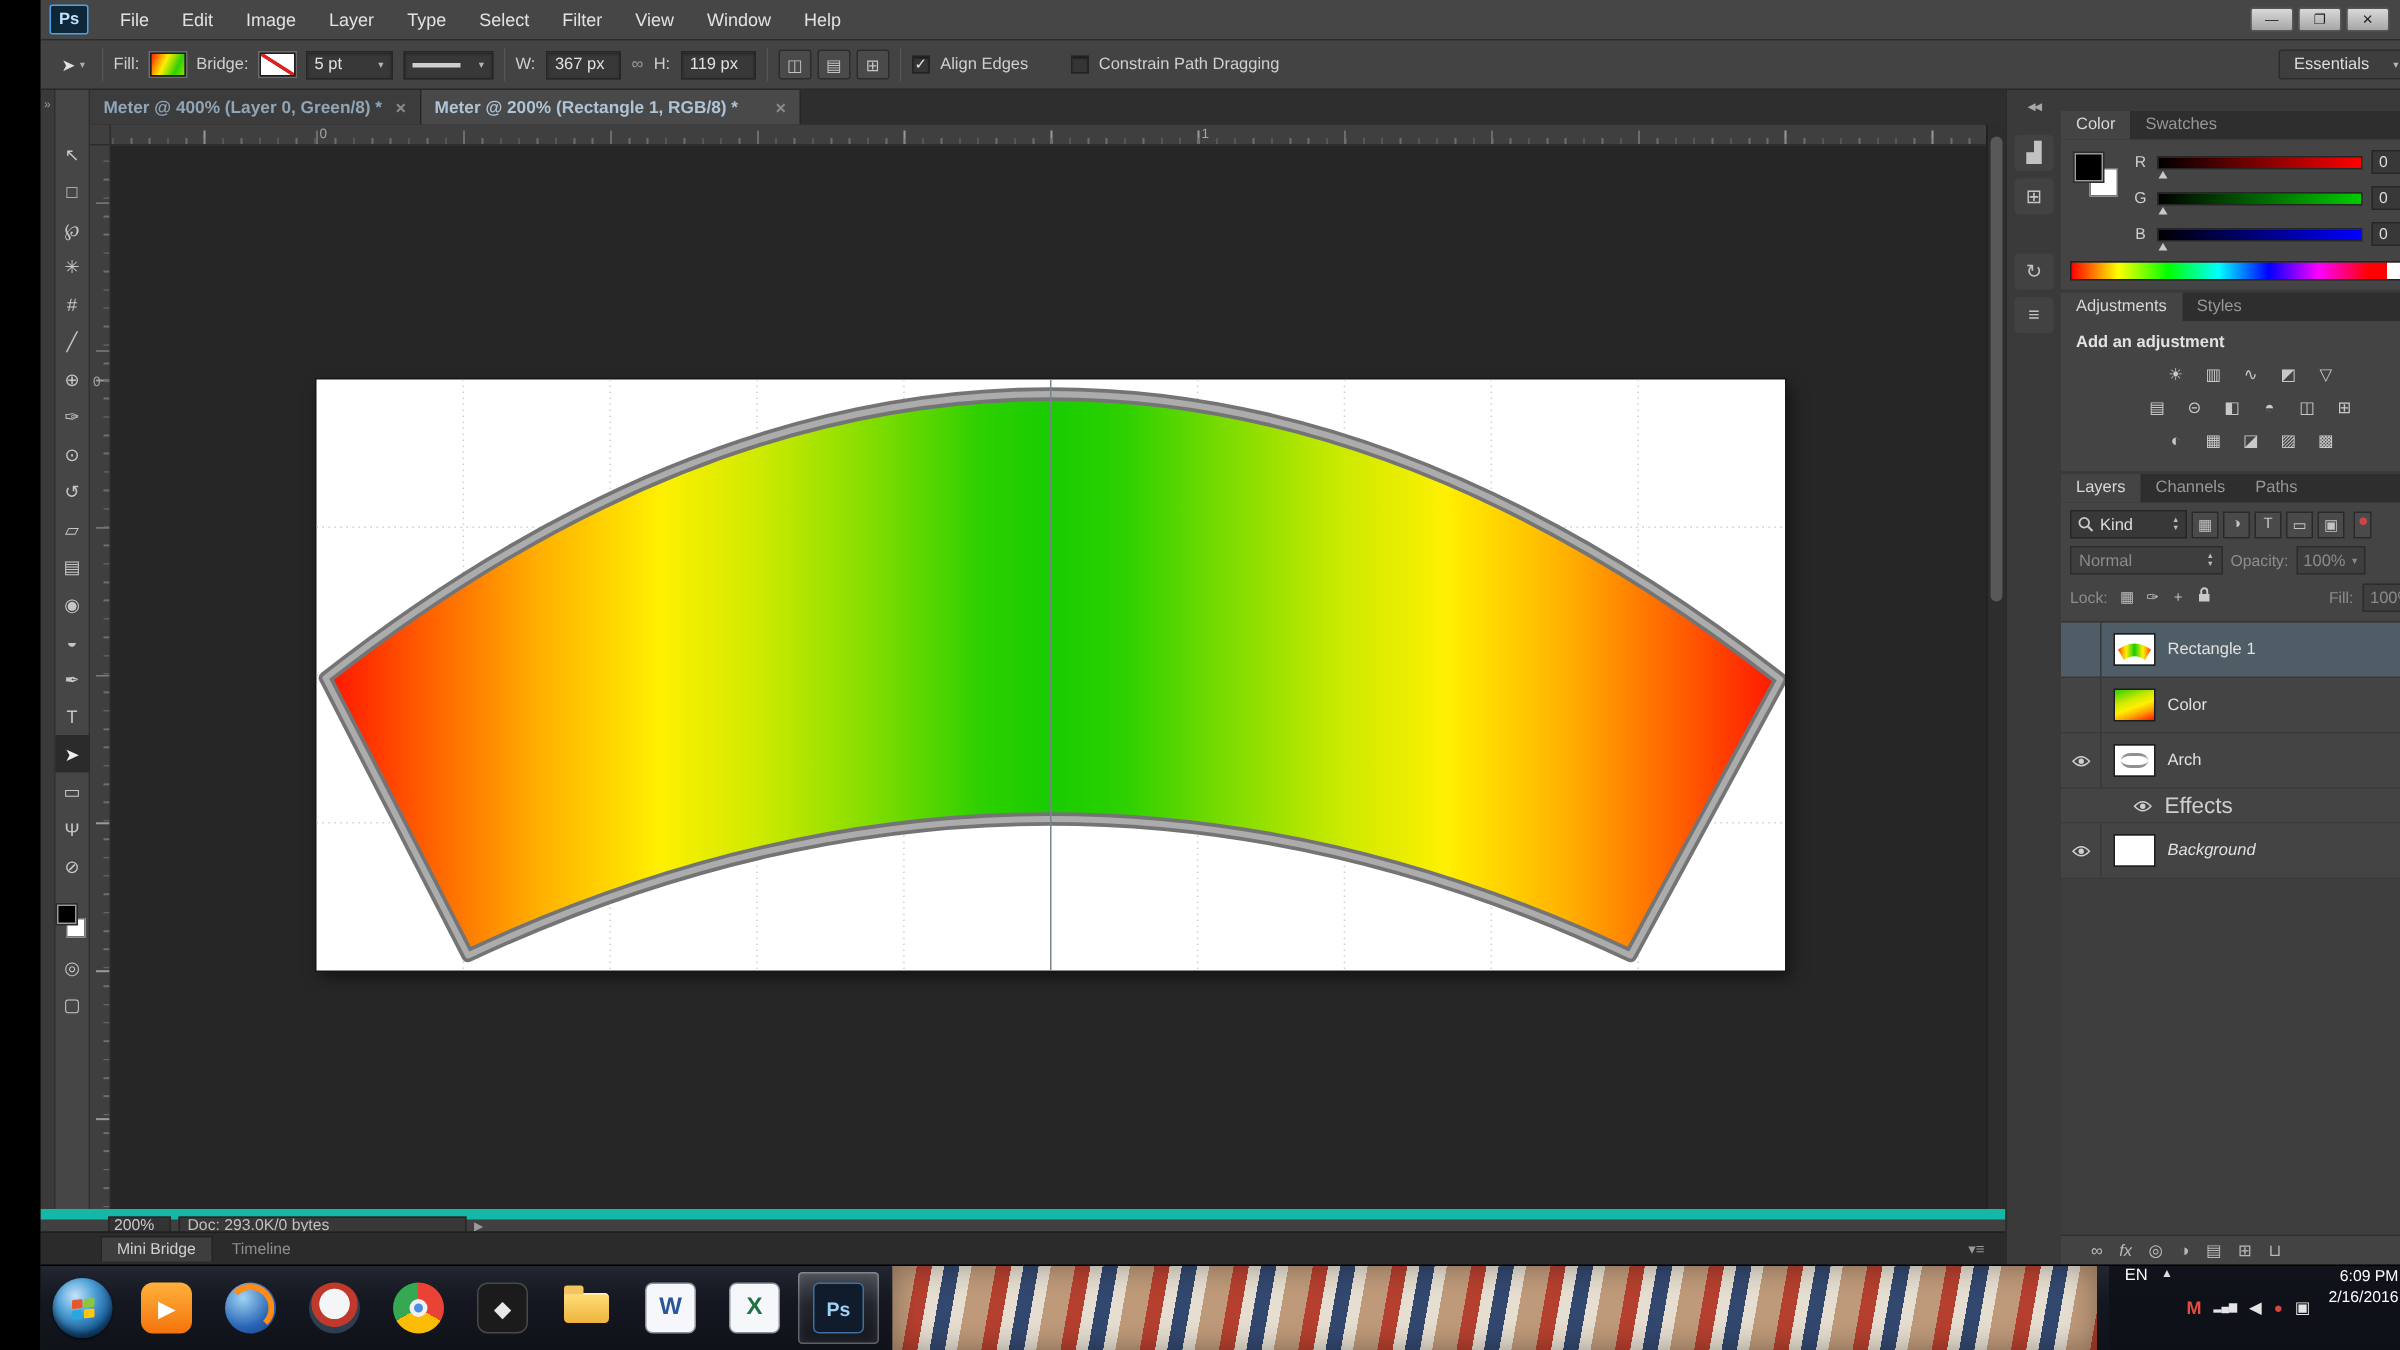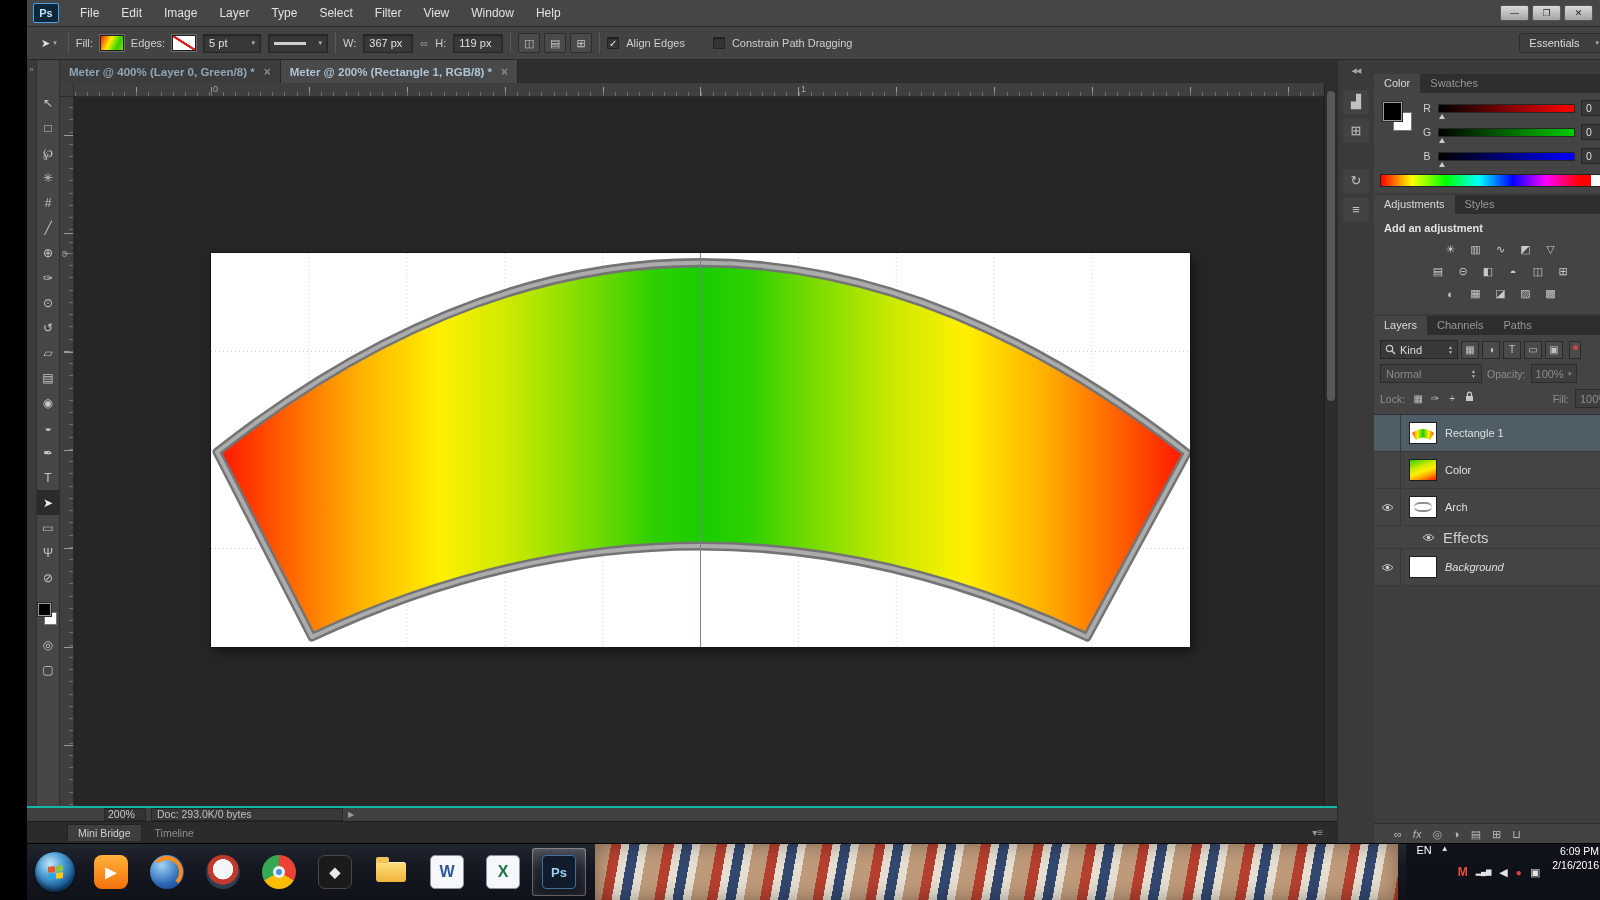--- a/index.html
+++ b/index.html
@@ -28,21 +28,21 @@
   .stroke-style-line{width:32px;height:3px;background:#cfcfcf;margin-right:4px;}
   .ob-iconbtn{width:22px;height:20px;border:1px solid #2c2c2c;background:#4a4a4a;color:#c3c3c3;font-size:11px;display:flex;align-items:center;justify-content:center;border-radius:2px;}
   .checkbox{width:12px;height:12px;background:#353535;border:1px solid #232323;box-shadow:inset 0 1px 1px rgba(0,0,0,.5);color:#e8e8e8;font-size:10px;line-height:11px;text-align:center;}
   .ob-right{margin-left:auto;display:flex;align-items:center;gap:6px;margin-right:8px;}
   .workspace-btn{display:flex;align-items:center;gap:16px;padding:2px 9px;border:1px solid #2c2c2c;background:#3e3e3e;border-radius:2px;color:#ddd;height:20px;}
   .workspace-btn .drop{font-size:7px;color:#b5b5b5;}
 
   
   .tabbar{position:absolute;left:33px;top:60px;width:1277px;height:23px;background:#2e2e2e;display:flex;z-index:4;font-weight:bold;}
   .doctab{height:23px;display:flex;align-items:center;padding:0 9px;background:#3c3c3c;border-right:1px solid #262626;color:#8fa5b8;font-size:11.5px;white-space:nowrap;}
-  .doctab.active{background:#494949;color:#aec4d6;}
+  .doctab.active{background:#494949;color:#aec4d6;gap:16px;}
   .tabclose{margin-left:9px;color:#8a8a8a;font-size:12px;}
 
   
   .left-strip{position:absolute;left:0;top:60px;width:10px;height:746px;background:#3a3a3a;border-right:1px solid #303030;color:#9a9a9a;font-size:8px;text-align:center;padding-top:5px;}
   .toolbar{position:absolute;left:10px;top:60px;width:23px;height:746px;background:#464646;border-right:1px solid #303030;display:flex;flex-direction:column;align-items:center;padding-top:30px;}
   .tool{width:23px;height:25px;display:flex;align-items:center;justify-content:center;color:#c6c6c6;font-size:12px;flex:0 0 auto;}
   .tool.selected{background:#2b2b2b;color:#eee;}
   .fgbg{position:relative;width:23px;height:32px;margin-top:10px;flex:0 0 auto;}
   .bg-sq{position:absolute;left:7px;top:12px;width:13px;height:13px;background:#fff;border:1px solid #777;}
   .fg-sq{position:absolute;left:1px;top:3px;width:13px;height:13px;background:#000;border:1px solid #999;box-shadow:0 0 0 1px #2c2c2c;}
@@ -56,21 +56,21 @@
     background-image:repeating-linear-gradient(to bottom,#6e6e6e 0 1px,transparent 1px 12.24px),repeating-linear-gradient(to bottom,#9a9a9a 0 1px,transparent 1px 98.5px);
     background-size:4px 709px,9px 709px;background-repeat:repeat-y;background-position:100% 156px,100% 156px;}
   .ruler-num{position:absolute;font-size:9px;color:#a6a6a6;}
   .viewport{position:absolute;left:47px;top:97px;width:1250px;height:709px;background:#262626;overflow:hidden;}
   .canvas{position:absolute;left:137px;top:156px;width:979px;height:394px;background:#fff;box-shadow:0 0 0 1px #161616,3px 4px 10px rgba(0,0,0,.55);}
   #canvas-svg{position:absolute;left:0;top:0;}
   .vscroll{position:absolute;left:1297px;top:83px;width:13px;height:723px;background:#2d2d2d;border-left:1px solid #1f1f1f;}
   .vthumb{position:absolute;left:2px;right:2px;top:8px;height:310px;background:#585858;border-radius:5px;}
 
   
-  .statusbar{position:absolute;left:0;top:806px;width:1310px;height:15px;background:#404040;border-top:2px solid #14b8a6;display:flex;align-items:center;font-size:10.5px;color:#c9c9c9;z-index:4;padding-left:32px;}
+  .statusbar{position:absolute;left:0;top:806px;width:1310px;height:15px;background:#404040;border-top:7px solid #14b8a6;display:flex;align-items:center;font-size:10.5px;color:#c9c9c9;z-index:4;}
   .zoom-box{margin-left:45px;min-width:42px;background:#333;border:1px solid #262626;height:13px;line-height:11px;padding:0 3px;}
   .doc-box{margin-left:5px;width:192px;height:13px;background:#383838;border:1px solid #262626;display:flex;align-items:center;gap:6px;padding:0 5px;color:#c0c0c0;line-height:11px;}
   .status-arrow{margin-left:5px;color:#9a9a9a;font-size:8px;}
   .minibridge{position:absolute;left:0;top:821px;width:1310px;height:22px;background:#2b2b2b;border-top:1px solid #1f1f1f;display:flex;align-items:center;padding-left:40px;gap:2px;font-size:10.5px;z-index:4;}
   .mb-tab{padding:2px 10px;background:#3e3e3e;color:#d0d0d0;border:1px solid #222;border-bottom:none;}
   .mb-tab.dim{background:transparent;color:#8f8f8f;border-color:transparent;}
   .mb-menu{position:absolute;right:14px;color:#999;font-size:10px;}
 
   
   .dock-strip{position:absolute;left:1310px;top:60px;width:37px;height:783px;background:#3a3a3a;border-left:1px solid #2a2a2a;text-align:center;z-index:4;}
@@ -200,21 +200,21 @@
   </div>
 
   <div class="optionsbar">
     <div class="ob-tool">
       <span>➤</span>
       <span class="arrow">▾</span>
     </div>
     <div class="ob-sep"></div>
     <span class="ob-label">Fill:</span>
     <span class="ob-swatch fill-swatch"></span>
-    <span class="ob-label">Edges:</span>
+    <span class="ob-label">Bridge:</span>
     <span class="ob-swatch stroke-swatch"></span>
     <div class="ob-input" style="width:58px">
       <span>5 pt</span>
       <span class="drop">▾</span>
     </div>
     <div class="ob-input" style="width:60px">
       <span class="stroke-style-line"></span>
       <span class="drop">▾</span>
     </div>
     <div class="ob-sep"></div>

